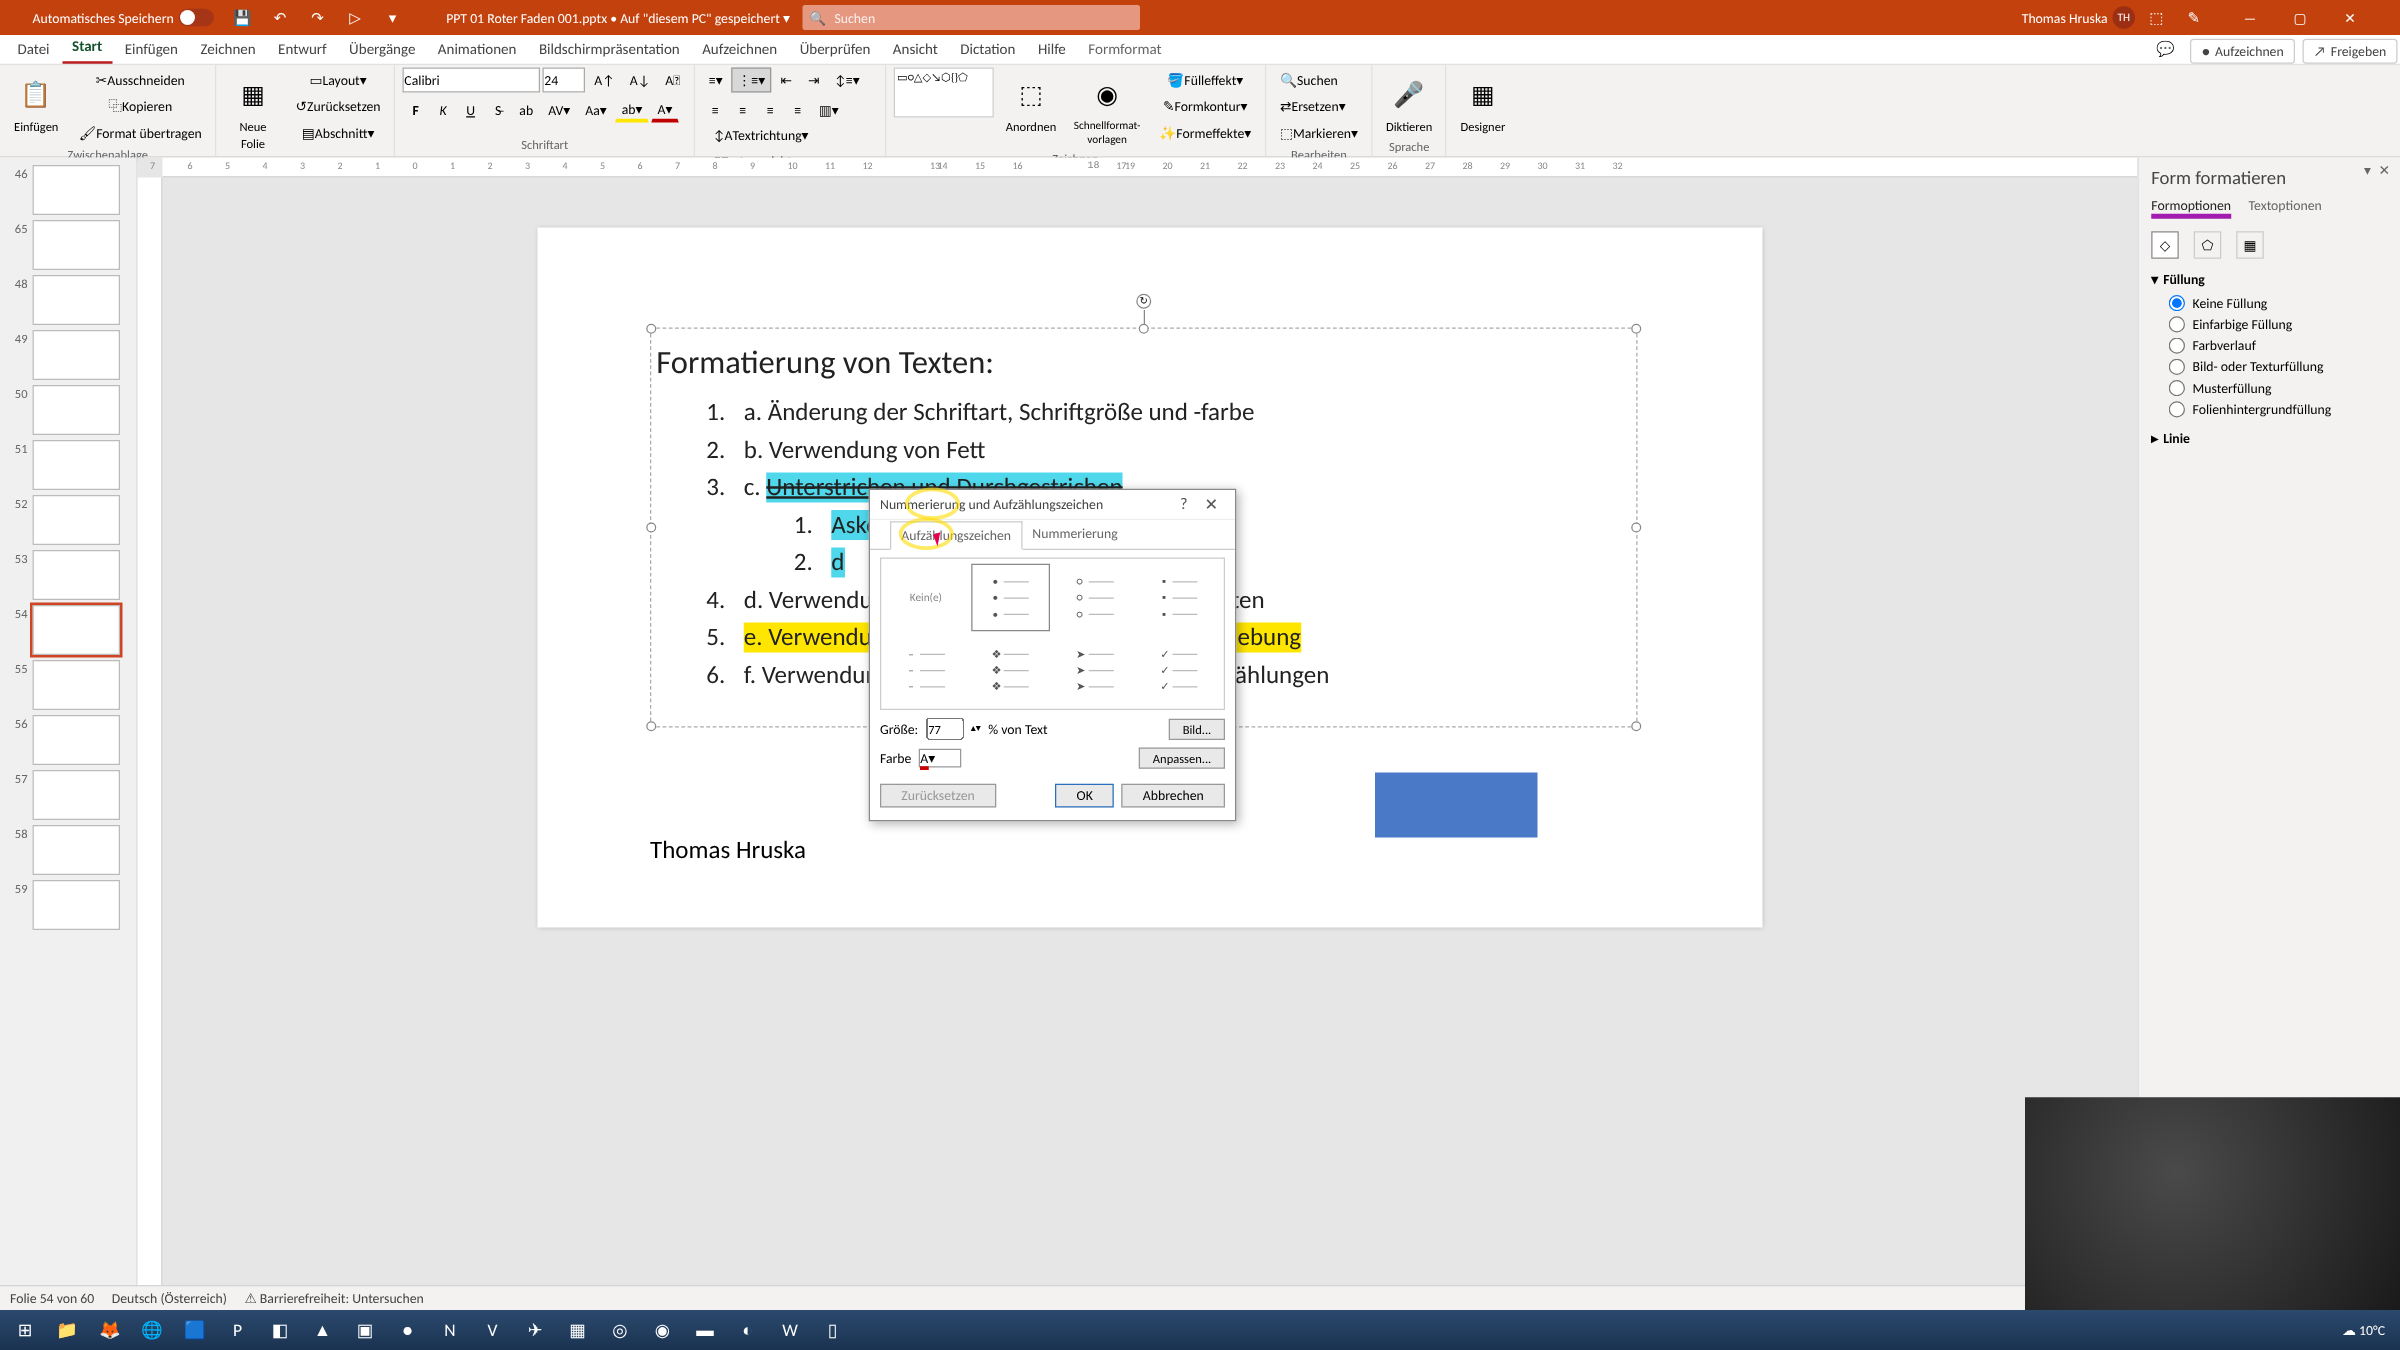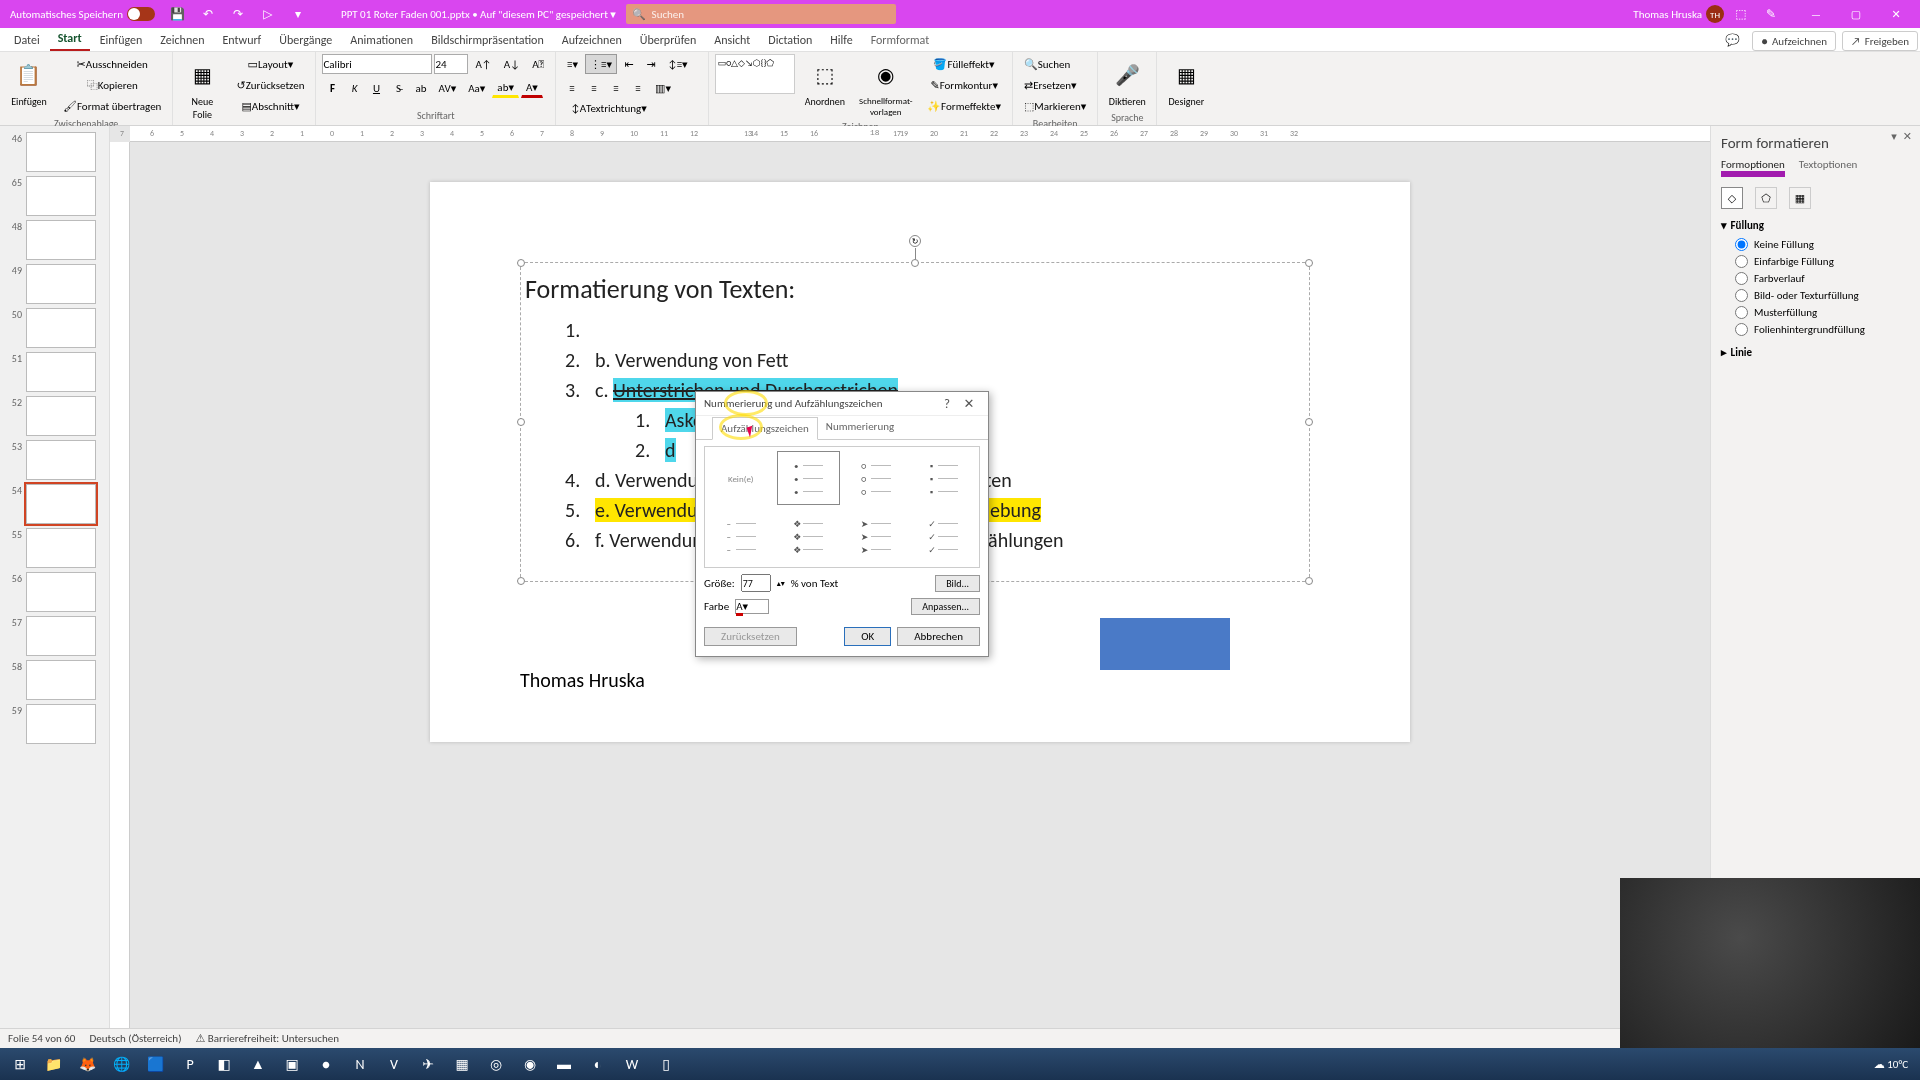--- a/index.html
+++ b/index.html
@@ -1,17 +1,17 @@
 <!DOCTYPE html>
 <html><head>
 <meta charset="utf-8">
 <style>
 *{box-sizing:border-box;margin:0;padding:0;font-family:"Segoe UI",Calibri,Arial,sans-serif}
 body{background:#fff;overflow:hidden;font-size:12px;user-select:none}
-.titlebar{height:28px;background:#d946ef;color:#fff;display:flex;align-items:center;padding:0 4px;font-size:11px}
+.titlebar{height:28px;background:#c2410c;color:#fff;display:flex;align-items:center;padding:0 20px;font-size:11px}
 .titlebar .left{display:flex;align-items:center;gap:4px}
 .titlebar .autosave{display:flex;align-items:center;gap:4px;padding:2px 6px}
 .toggle{width:28px;height:14px;border-radius:7px;background:#a63518;position:relative}
 .toggle::after{content:"";position:absolute;left:1px;top:1px;width:12px;height:12px;border-radius:50%;background:#fff}
 .titlebar .tb-btn{width:26px;height:24px;display:flex;align-items:center;justify-content:center;font-size:12px}
 .titlebar .center{flex:1;display:flex;align-items:center;justify-content:flex-start;gap:10px;margin-left:30px}
 .titlebar .filename{font-size:11px}
 .titlebar .search{display:flex;align-items:center;background:#e5977f;border-radius:2px;height:20px;padding:0 6px;width:270px}
 .titlebar .search span.ico{opacity:.8;margin-right:6px}
 .titlebar .right{display:flex;align-items:center;gap:4px}
@@ -64,21 +64,21 @@
 .content .uline{text-decoration:underline line-through}
 .hl-cyan{background:#4fd7eb}
 .hl-yellow{background:#ffe600}
 .author{position:absolute;left:90px;bottom:50px;font-size:20px}
 .blue-rect{position:absolute;right:180px;bottom:72px;width:130px;height:52px;background:#4a7ac7}
 .sidepanel{width:210px;background:#f3f2f1;border-left:1px solid #ddd;padding:8px 10px;font-size:11px}
 .sidepanel h3{font-size:15px;font-weight:400;color:#444;margin-bottom:6px}
 .sidepanel .sp-actions{position:absolute;right:8px;top:4px;display:flex;gap:6px;color:#666}
 .sidepanel .subtabs{display:flex;gap:14px;margin:6px 0;font-size:11px}
 .sidepanel .subtabs span{color:#666}
-.sidepanel .subtabs span.active{border-bottom:6px solid #a21caf;color:#222}
+.sidepanel .subtabs span.active{border-bottom:4px solid #a21caf;color:#222}
 .sidepanel .iconrow{display:flex;gap:12px;margin:10px 0}
 .sidepanel .iconrow .ib{width:22px;height:22px;border:1px solid #ccc;display:flex;align-items:center;justify-content:center}
 .sidepanel .section{margin-top:8px}
 .sidepanel .section .hdr{display:flex;align-items:center;gap:4px;font-weight:600;font-size:11px;margin-bottom:4px}
 .sidepanel .radio{display:flex;align-items:center;gap:6px;padding:2px 0 2px 14px}
 .sidepanel .radio input{margin:0}
 .statusbar{height:20px;background:#f3f2f1;border-top:1px solid #d4d4d4;display:flex;align-items:center;font-size:11px;color:#444;padding:0 8px;gap:14px}
 .statusbar .spacer{flex:1}
 .taskbar{height:32px;background:linear-gradient(#2b4a6e,#1a3250);display:flex;align-items:center;padding:0 4px;gap:2px}
 .taskbar .tb{width:32px;height:28px;display:flex;align-items:center;justify-content:center;font-size:14px;color:#fff}
@@ -412,20 +412,21 @@
             <div class="handle h-w"></div>
               <div class="handle h-e"></div>
             <div class="handle h-sw"></div>
               <div class="handle h-s"></div>
               <div class="handle h-se"></div>
             <div class="content">
               <h2>Formatierung von Texten:</h2>
               <ol id="slide-list">
                   <li>
                     <span class="lnum">1.</span>
+                    <span>a. Änderung der Schriftart, Schriftgröße und -farbe</span>
                   </li>
                   <li>
                     <span class="lnum">2.</span>
                     <span>b. Verwendung von Fett</span>
                   </li>
                   <li>
                     <span class="lnum">3.</span>
                     <span>c. <span class="hl-cyan uline">Unterstrichen und Durchgestrichen</span></span>
                   </li>
                   <li class="sub">

